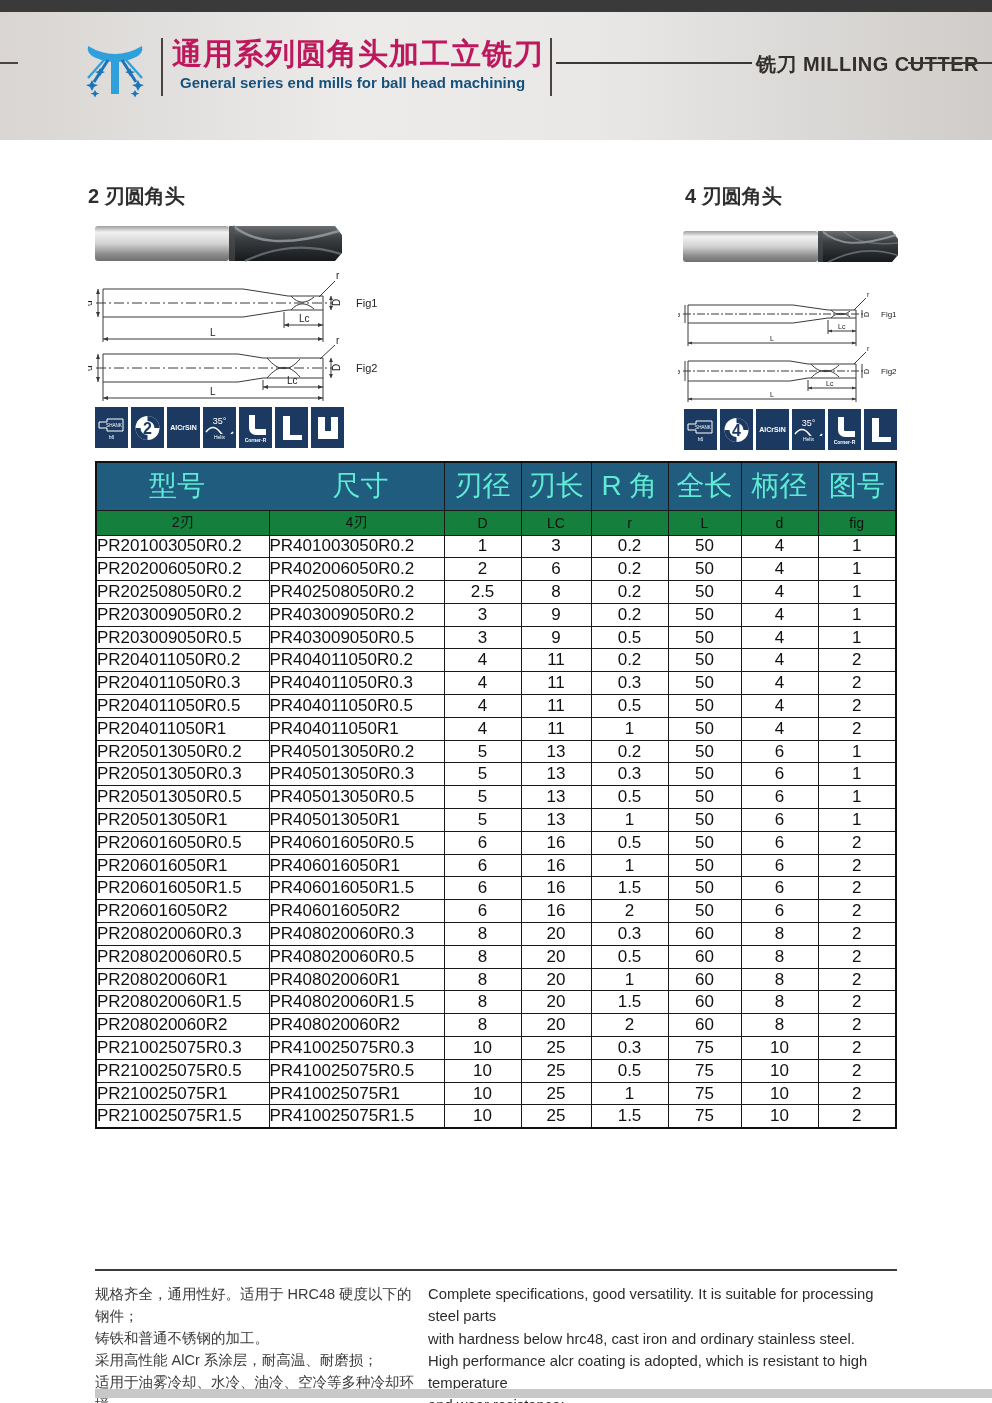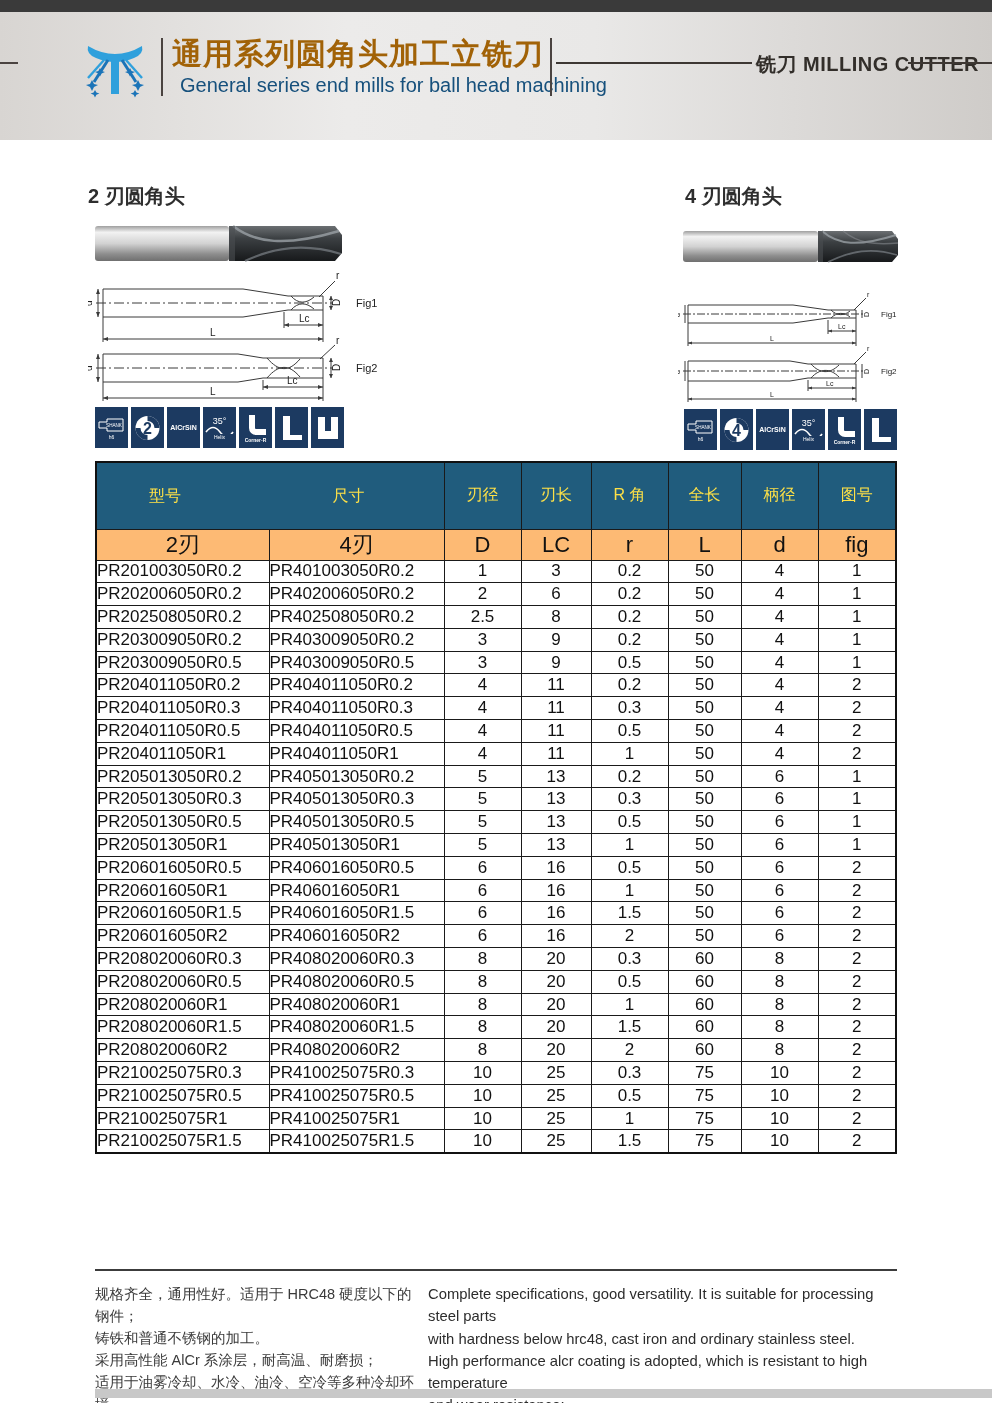--- a/index.html
+++ b/index.html
@@ -14,25 +14,25 @@
   .header-band {
     position:absolute; left:0; top:12px; width:992px; height:128px;
     background:linear-gradient(90deg,#d8d5d2 0%,#ecebea 35%,#e9e8e7 60%,#cfccc9 100%);
   }
   .left-tick { position:absolute; left:0; top:62px; width:18px; height:2px; background:#4a4340; }
   .logo { position:absolute; left:82px; top:38px; width:66px; height:60px; }
   .vdiv1 { position:absolute; left:161px; top:38px; width:2px; height:58px; background:#4a4340; }
   .vdiv2 { position:absolute; left:550px; top:38px; width:2px; height:58px; background:#4a4340; }
   .title-cn {
     position:absolute; left:172px; top:34px; width:375px;
-    font-size:30px; font-weight:bold; color:#a16207; letter-spacing:1px; white-space:nowrap;
+    font-size:30px; font-weight:bold; color:#be185d; letter-spacing:1px; white-space:nowrap;
   }
   .title-en {
     position:absolute; left:180px; top:74px; width:380px;
-    font-size:20px; font-weight:normal; color:#16507c; white-space:nowrap;
+    font-size:15px; font-weight:bold; color:#16507c; white-space:nowrap;
   }
   .hline-l { position:absolute; left:556px; top:62px; width:196px; height:2px; background:#3d3733; }
   .hline-r { position:absolute; left:908px; top:62px; width:84px; height:2px; background:#3d3733; }
   .milling-label {
     position:absolute; left:756px; top:51px; font-size:20px; font-weight:800;
     color:#322e2a; letter-spacing:0.5px; white-space:nowrap;
   }
   
   .sec-title { position:absolute; font-size:20px; font-weight:bold; color:#2e2e2e; white-space:nowrap; }
   #sec2 { left:88px; top:183px; }
@@ -53,32 +53,32 @@
   .badge .tiny { font-size:5px; line-height:6px; }
   
   table.spec {
     position:absolute; left:95px; top:461px; width:800px;
     border-collapse:collapse; table-layout:fixed;
     font-family:"Liberation Sans","DejaVu Sans",sans-serif;
   }
   table.spec th, table.spec td { border:1px solid #1a1a1a; padding:0; text-align:center; }
   table.spec { border:2px solid #111; }
   tr.main-head th {
-    background:#205c7d; color:#fde047; height:67px; font-size:16px; font-weight:normal;
+    background:#205c7d; color:#5eead4; height:48px; font-size:28px; font-weight:normal;
   }
   th.diag-cell { position:relative; padding:0;
     background:
       linear-gradient(to top right,
         rgba(0,0,0,0) calc(50% - 1px), #ffffff calc(50% - 1px),
         #ffffff calc(50% + 1px), rgba(0,0,0,0) calc(50% + 1px)),
       #205c7d;
   }
   th.diag-cell .lab-a { position:absolute; left:15%; top:50%; transform:translateY(-50%); }
   th.diag-cell .lab-b { position:absolute; left:68%; top:50%; transform:translateY(-50%); }
-  tr.sub-head td { height:25px; font-size:22px; color:#111; background:#fdba74; }
+  tr.sub-head td { height:25px; font-size:14px; color:#111; background:#15803d; }
   tbody td { height:22.8px; font-size:17px; color:#111; background:#fff; white-space:nowrap; }
   tbody td.model { text-align:left; }
   
   .foot-rule { position:absolute; left:95px; top:1269px; width:802px; height:2px; background:#3c3c3c; }
   .foot-cn {
     position:absolute; left:95px; top:1283px; width:330px;
     font-size:14.5px; line-height:22px; color:#3a3a3a; white-space:pre-line;
   }
   .foot-en {
     position:absolute; left:428px; top:1283px; width:474px;

